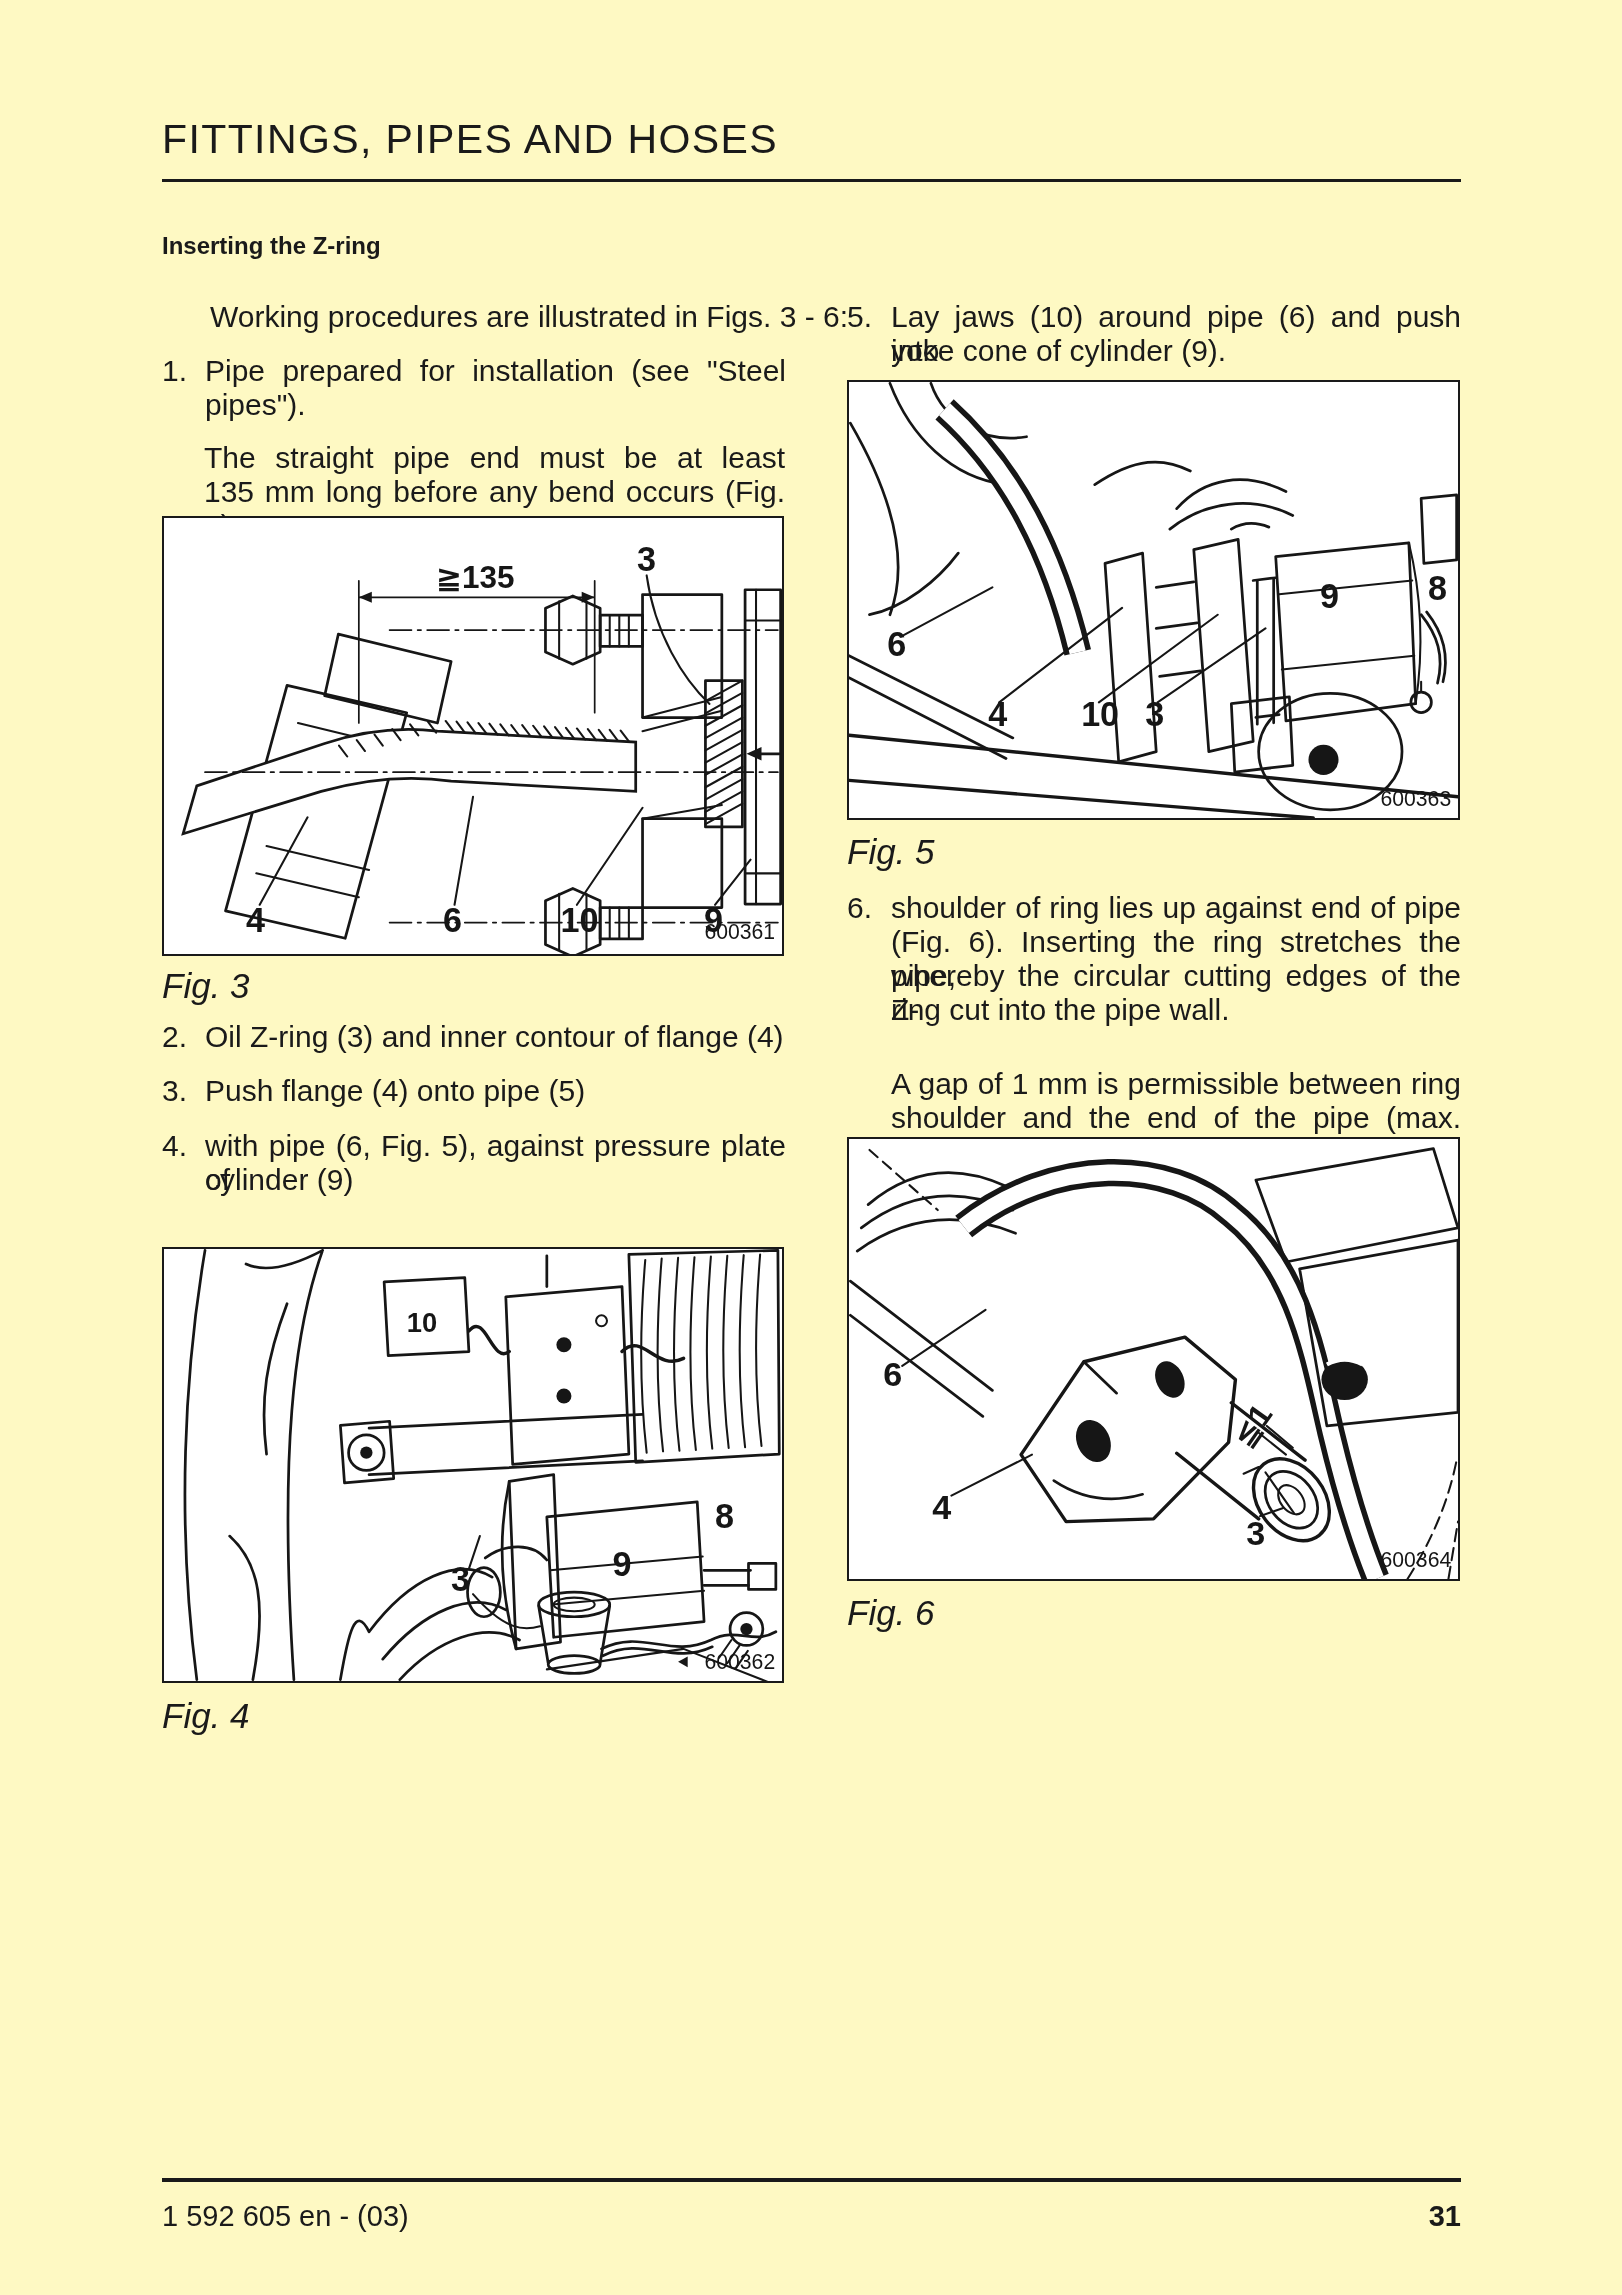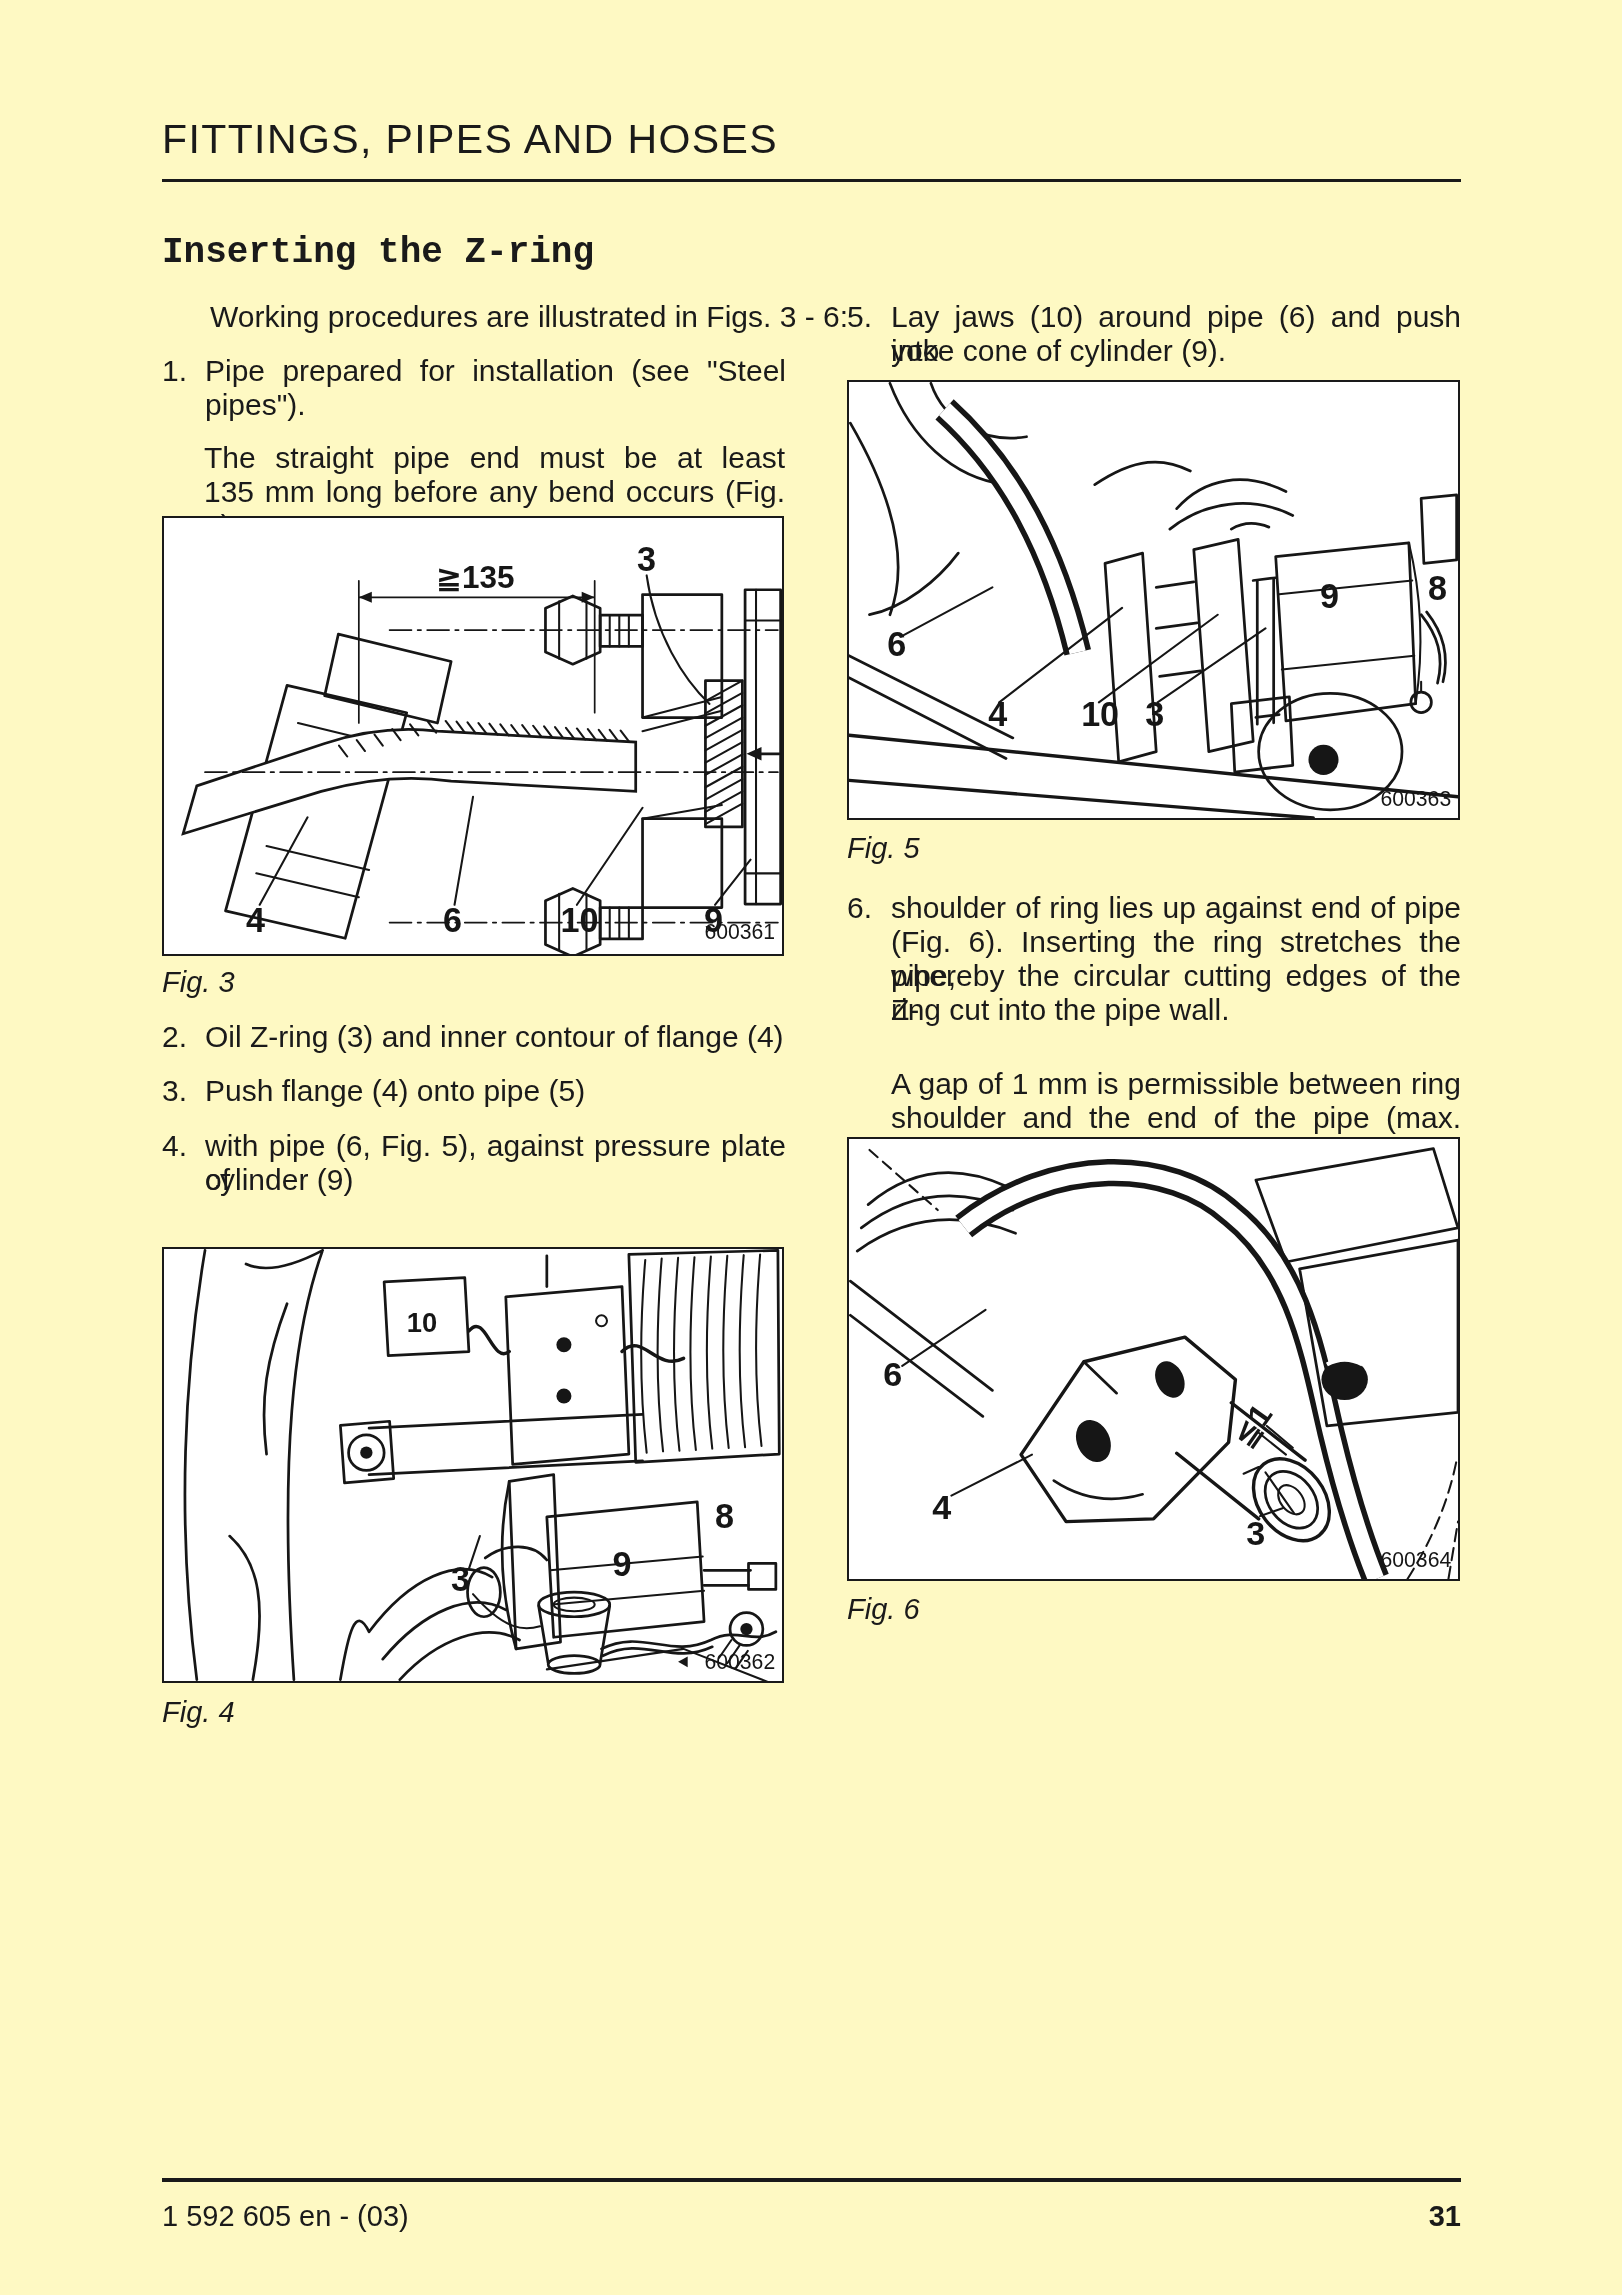--- a/index.html
+++ b/index.html
@@ -1,31 +1,31 @@
 <!DOCTYPE html>
 <html style="font-size:11px"><head>
 <meta charset="utf-8">
 <style>
   html,body{margin:0;padding:0;background:#e8e8e8;}
   #page{position:relative;width:1622px;height:2295px;background:#fef9c3;
         font-family:"Liberation Sans","DejaVu Sans",sans-serif;color:#1a1a1a;overflow:hidden;}
   .abs{position:absolute;}
   .header-title{left:162px;top:116px;font-size:41px;letter-spacing:1.4px;font-weight:400;}
   .rule{left:162px;top:179px;width:1299px;height:2.7px;background:#1a1a1a;}
-  .section-title{left:162px;top:232px;font-size:36px;font-weight:700;font-family:Liberation Mono, monospace;}
+  .section-title{left:162px;top:232px;font-size:24px;font-weight:700;}
   .body-text{font-size:30px;line-height:34px;white-space:nowrap;}
   .intro{left:162px;top:300px;margin-left:48px;}
   .step{width:624px;}
   .step .num{position:absolute;left:0;top:0;}
   .step .stext{margin-left:43px;}
   .jline{text-align:justify;text-align-last:justify;height:34px;white-space:normal;}
   .jline.last{text-align:last left;text-align-last:left;}
   .note .stext{margin-left:0;}
   .figbox{border:2.7px solid #1a1a1a;background:#fff;}
-  .figcap{font-size:29px;font-style:italic;}
+  .figcap{font-size:35px;font-style:italic;}
   .footer-rule{left:162px;top:2178px;width:1299px;height:4.1px;background:#1a1a1a;}
   .footer-left{left:162px;top:2200px;font-size:29px;}
   .footer-right{left:1297px;top:2200px;width:164px;font-size:29px;font-weight:700;text-align:right;}
   svg{display:block;}
   svg text{font-family:"Liberation Sans","DejaVu Sans",sans-serif;}
   .flabel{font-size:50px;font-weight:700;fill:#161616;}
   .fcode{font-size:31px;font-weight:400;fill:#161616;}
   .fdim{font-size:46px;font-weight:700;fill:#161616;}
   .ln{stroke:#161616;fill:none;stroke-linecap:round;stroke-linejoin:round;}
 </style>

